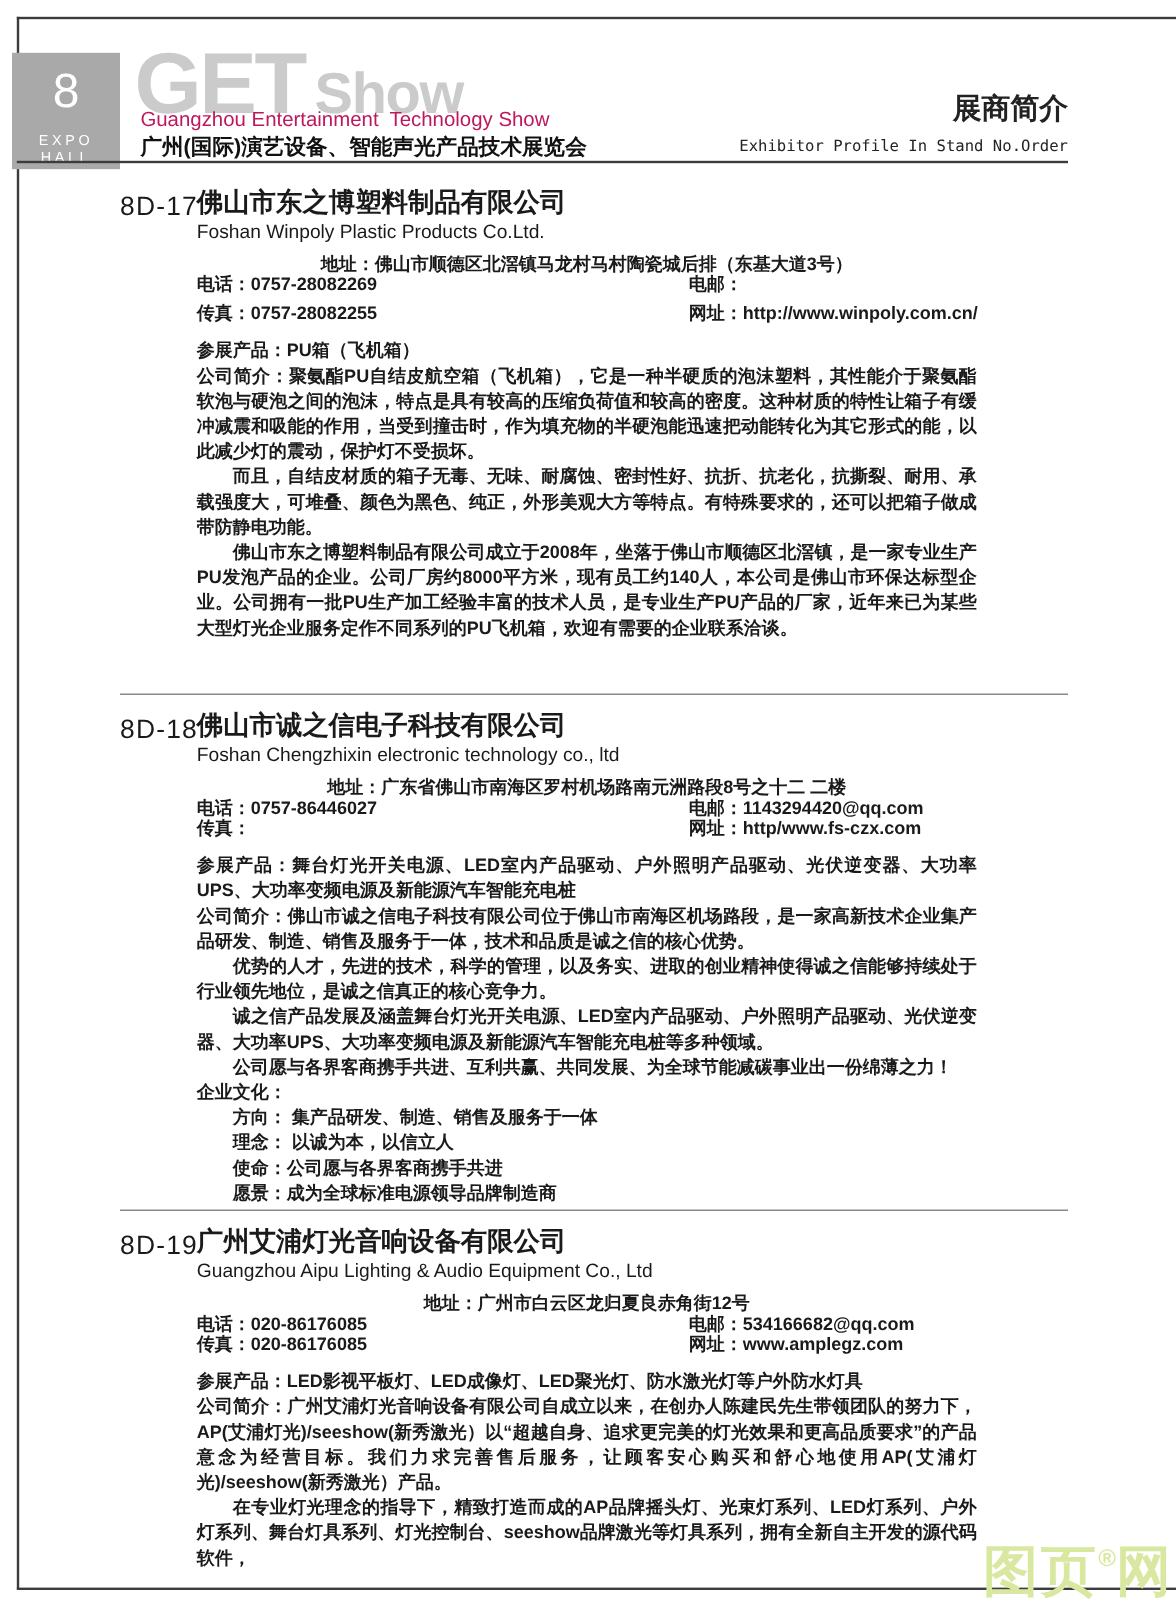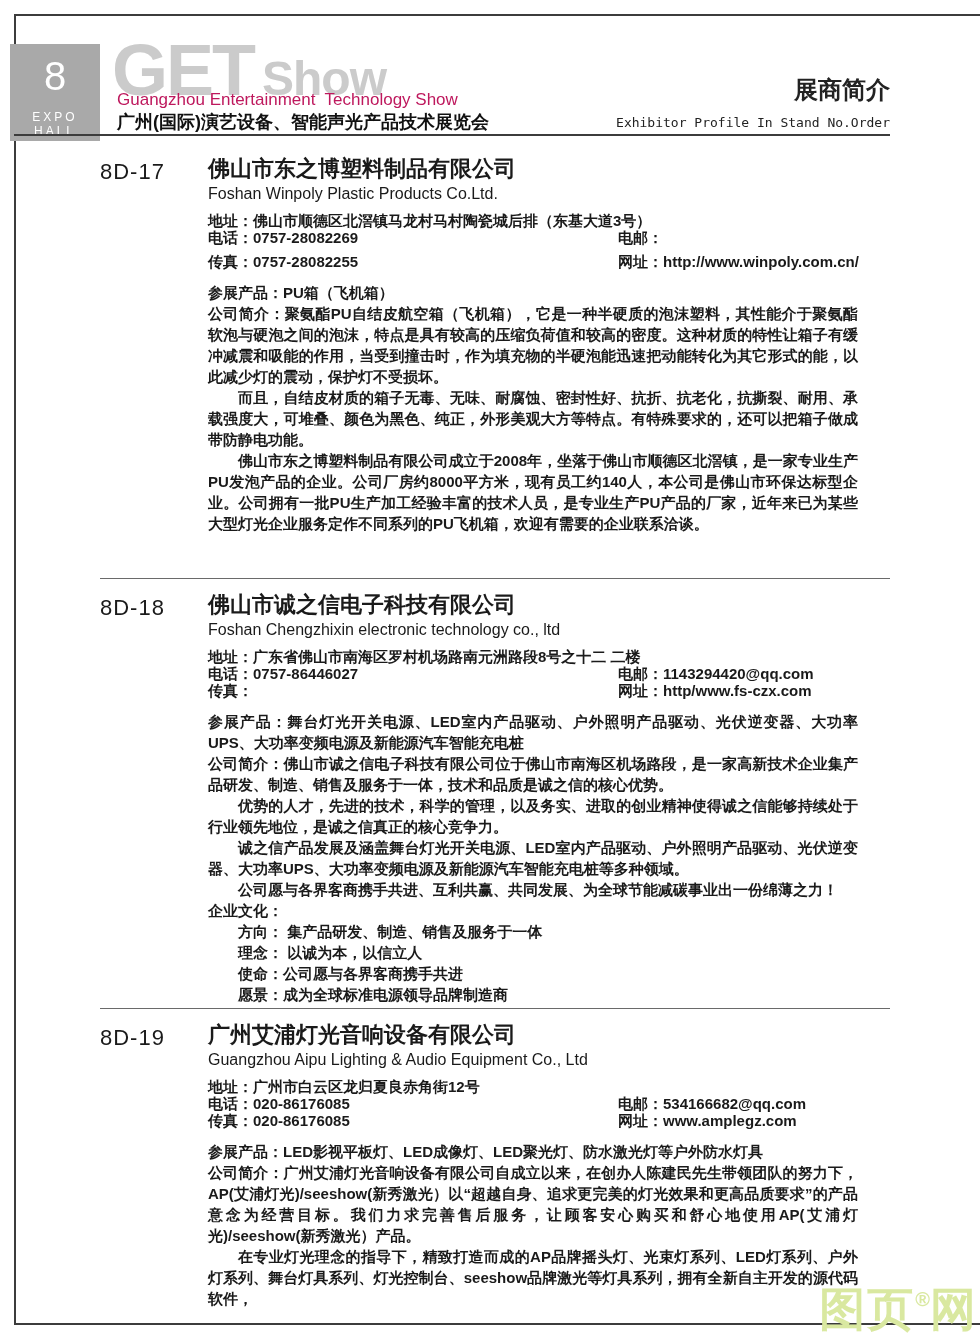--- a/index.html
+++ b/index.html
@@ -23,24 +23,24 @@
   .show-en{position:absolute;left:117px;top:90px;font-size:17px;color:#be185d;white-space:pre;}
   .show-cn{position:absolute;left:117px;top:110px;font-size:18px;font-weight:700;color:#111;}
   .page-title-cn{position:absolute;right:90px;top:74px;font-size:24px;font-weight:600;color:#222;}
   .page-title-en{position:absolute;right:90px;top:115px;font-size:13px;font-family:"DejaVu Sans Mono",monospace;color:#222;}
   .header-rule{position:absolute;left:14px;top:134px;width:876px;height:2px;background:#3c3c3c;}
 
   
   .section{position:absolute;left:100px;width:790px;}
   .sep{position:absolute;left:100px;width:790px;height:1px;background:#6a6a6a;}
   .stand{position:absolute;left:0;top:3px;font-size:22px;letter-spacing:1px;font-weight:500;color:#1a1a1a;}
-  .content{margin-left:108px;width:650px;}
+  .content{margin-left:64px;width:650px;}
   .company-cn{font-size:22px;font-weight:700;line-height:26px;}
   .company-en{font-size:16px;line-height:19px;margin-top:2px;}
-  .contact{margin-top:9px;font-size:15px;line-height:17px;font-weight:600;}
+  .contact{margin-top:9px;font-size:15px;line-height:17px;font-weight:600;text-align:center;}
   .addr-row{margin-bottom:0;}
   .cgrid{display:grid;grid-template-columns:410px auto;}
   .cell{display:flex;}
   .lbl{white-space:nowrap;}
   .body{margin-top:12px;font-size:15px;line-height:21px;text-align:justify;font-weight:600;}
   .para{margin:0;}
   .ind{text-indent:2em;}
 
   
   .watermark{position:absolute;right:2px;bottom:4px;font-size:46px;line-height:46px;font-weight:700;letter-spacing:2px;z-index:3;white-space:nowrap;}

